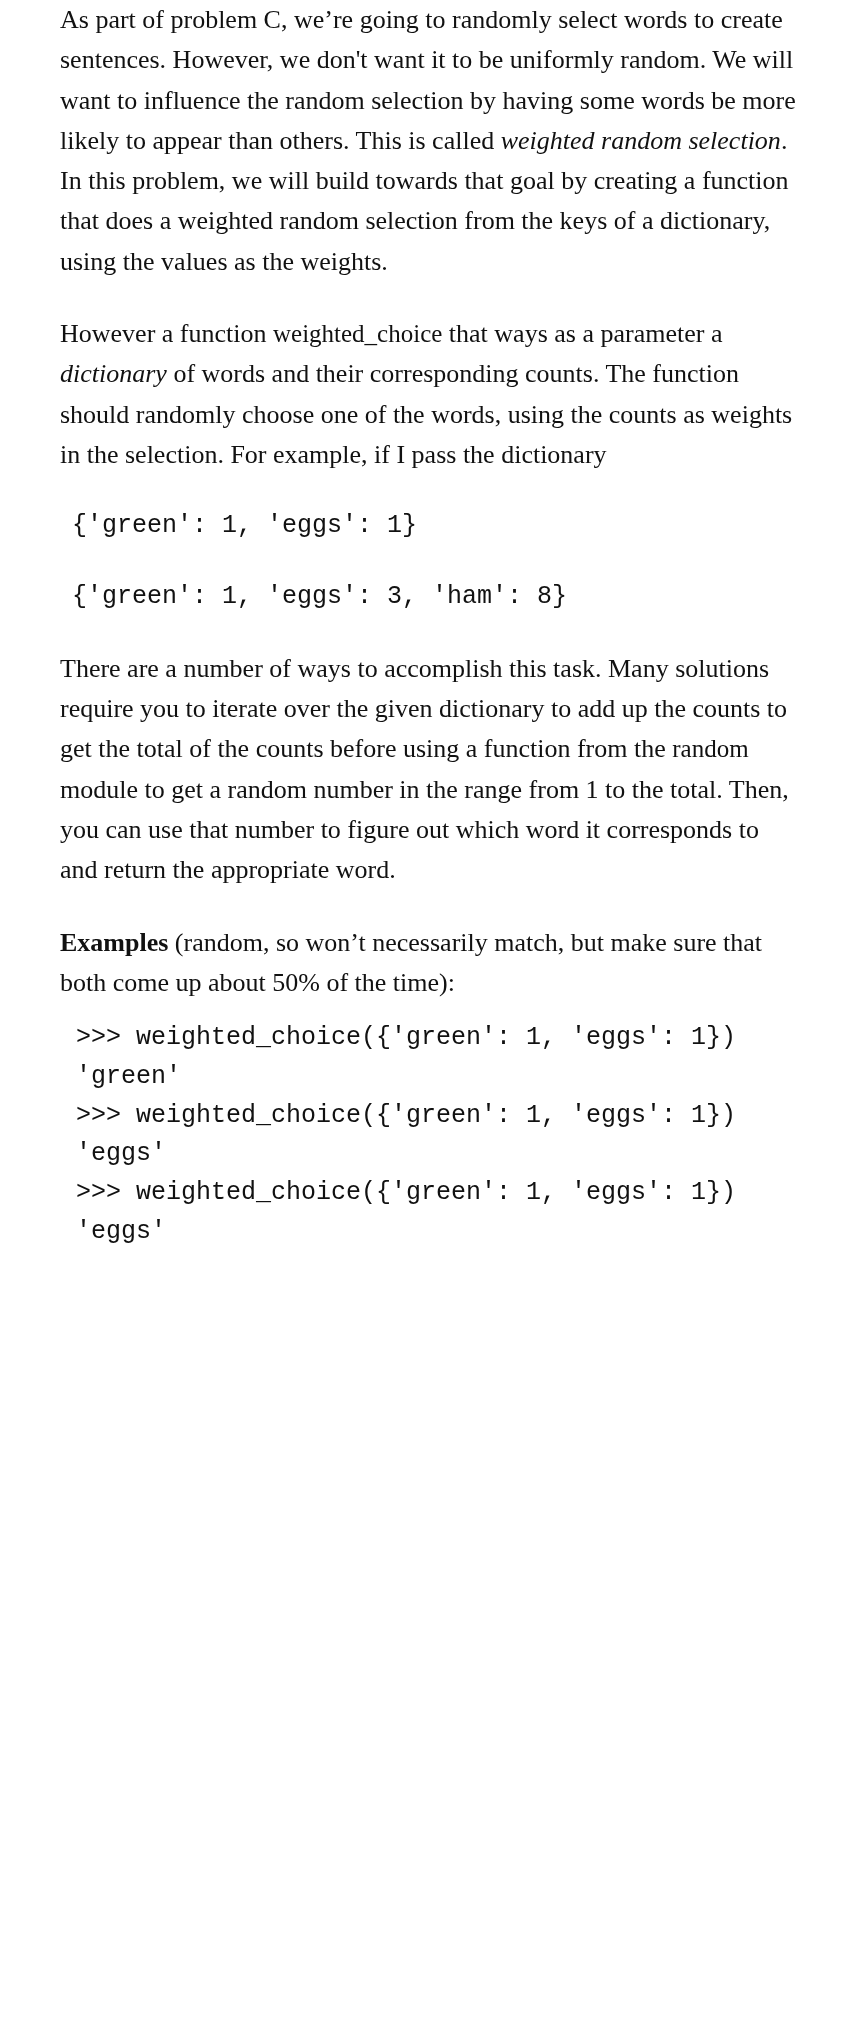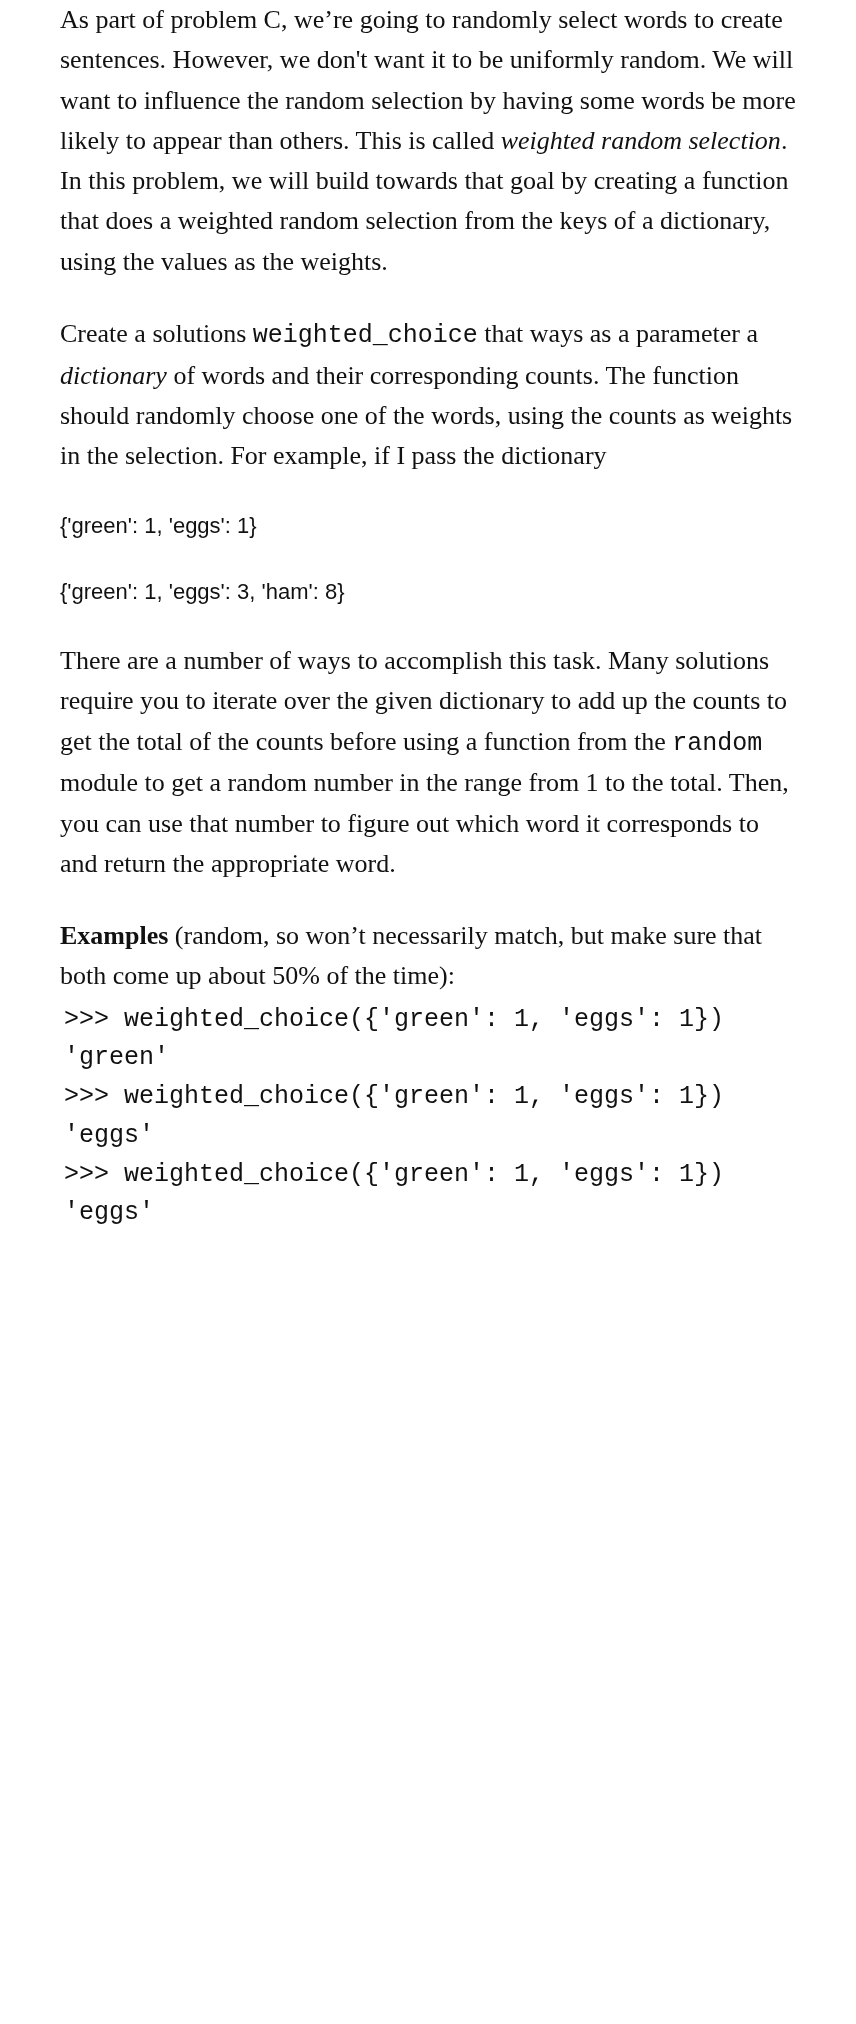--- a/index.html
+++ b/index.html
@@ -15,53 +15,53 @@
     width: 856px;
     box-sizing: border-box;
     padding: 0 60px 40px 60px;
   }
   p {
     margin: 0 0 32px 0;
   }
   .italic { font-style: italic; }
   .bold { font-weight: bold; }
   code, .mono {
-    font-family: Liberation Mono, monospace;
+    font-family: Liberation Serif, serif;
     font-size: 25px;
   }
   .codeblock {
-    font-family: Liberation Sans, sans-serif;
-    font-size: 22px;
-    margin: 0 0 32px 0;
+    font-family: Liberation Mono, monospace;
+    font-size: 25px;
+    margin: 0 0 32px 12px;
     white-space: pre-wrap;
     word-break: break-word;
   }
   .exampleblock {
     font-family: 'Courier New', Courier, monospace;
     font-size: 25px;
     white-space: pre-wrap;
     word-break: break-all;
-    margin: 4px;
+    margin: 16px;
     line-height: 1.55;
   }
   .examples-intro {
     margin-bottom: 0;
   }
 </style>
 </head>
 <body>
 
 <div class="page">
 
   <p>
     <span>As part of problem C, we’re going to randomly select words to create sentences. However, we don't want it to be uniformly random. We will want to influence the random selection by having some words be more likely to appear than others. This is called </span><span class="italic">weighted random selection</span><span>. In this problem, we will build towards that goal by creating a function that does a weighted random selection from the keys of a dictionary, using the values as the weights.</span>
   </p>
 
   <p>
-    <span>Create a solutions </span><code>weighted_choice</code><span> that ways as a parameter a </span><span class="italic">dictionary</span><span> of words and their corresponding counts. The function should randomly choose one of the words, using the counts as weights in the selection. For example, if I pass the dictionary</span>
+    <span>However a function </span><code>weighted_choice</code><span> that ways as a parameter a </span><span class="italic">dictionary</span><span> of words and their corresponding counts. The function should randomly choose one of the words, using the counts as weights in the selection. For example, if I pass the dictionary</span>
   </p>
 
   <div class="codeblock">{'green': 1, 'eggs': 1}</div>
 
 
   <div class="codeblock">{'green': 1, 'eggs': 3, 'ham': 8}</div>
 
 
   <p>
     <span>There are a number of ways to accomplish this task. Many solutions require you to iterate over the given dictionary to add up the counts to get the total of the counts before using a function from the </span><code>random</code><span> module to get a random number in the range from 1 to the total. Then, you can use that number to figure out which word it corresponds to and return the appropriate word.</span>

